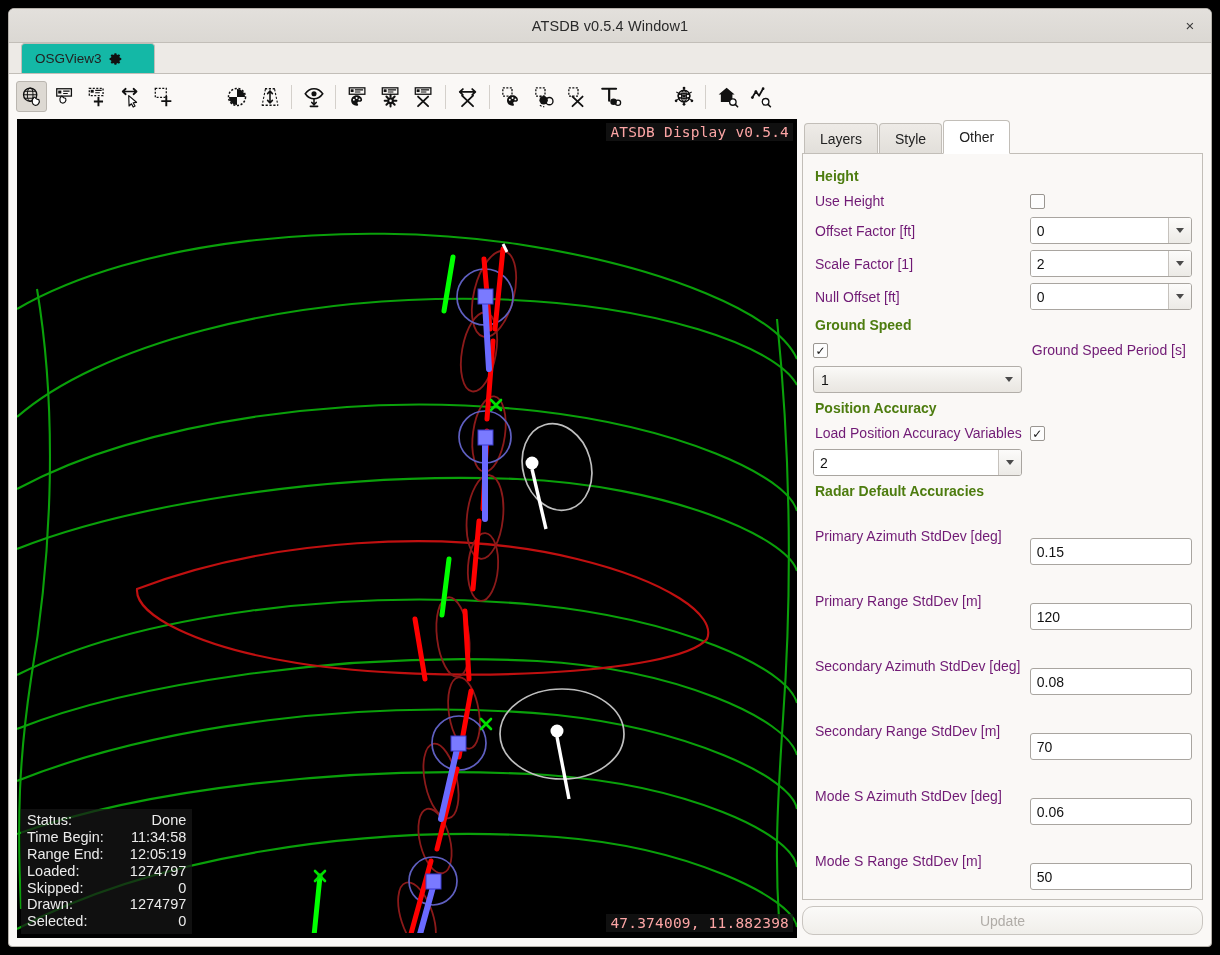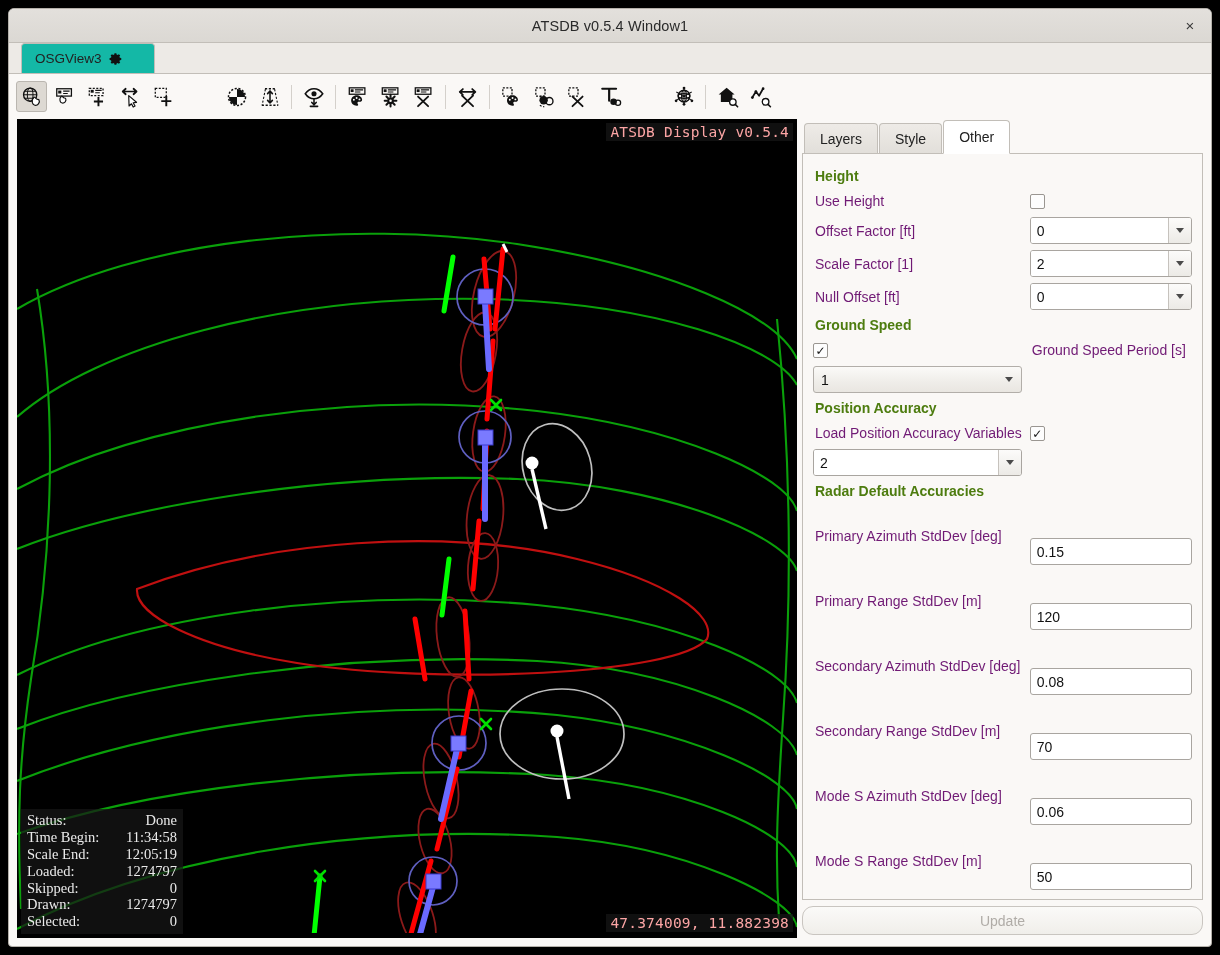--- a/index.html
+++ b/index.html
@@ -152,21 +152,21 @@
     position: absolute;
     left: 4px; bottom: 4px;
     background: rgba(22,22,22,0.72);
     padding: 3px 6px 4px 6px;
     font-family: "DejaVu Sans Mono", monospace;
     font-size: 14.5px;
     color: #ebebeb;
     line-height: 16.8px;
   }
   .gl-status table { border-collapse: collapse; }
-  .gl-status td { padding: 0; font-family: Liberation Serif, serif; }
+  .gl-status td { padding: 0; font-family: Liberation Sans, sans-serif; }
   .gl-status td.k { text-align: left; padding-right: 26px; }
   .gl-status td.v { text-align: right; }
 
   
   .sidepanel {
     flex: 1 1 auto;
     display: flex;
     flex-direction: column;
     min-width: 0;
   }
@@ -640,21 +640,21 @@
           <tbody>
                 <tr>
             <td class="k">Status:</td>
             <td class="v">Done</td>
           </tr>
           <tr>
             <td class="k">Time Begin:</td>
             <td class="v">11:34:58</td>
           </tr>
           <tr>
-            <td class="k">Scale End:</td>
+            <td class="k">Range End:</td>
             <td class="v">12:05:19</td>
           </tr>
           <tr>
             <td class="k">Loaded:</td>
             <td class="v">1274797</td>
           </tr>
           <tr>
             <td class="k">Skipped:</td>
             <td class="v">0</td>
           </tr>

